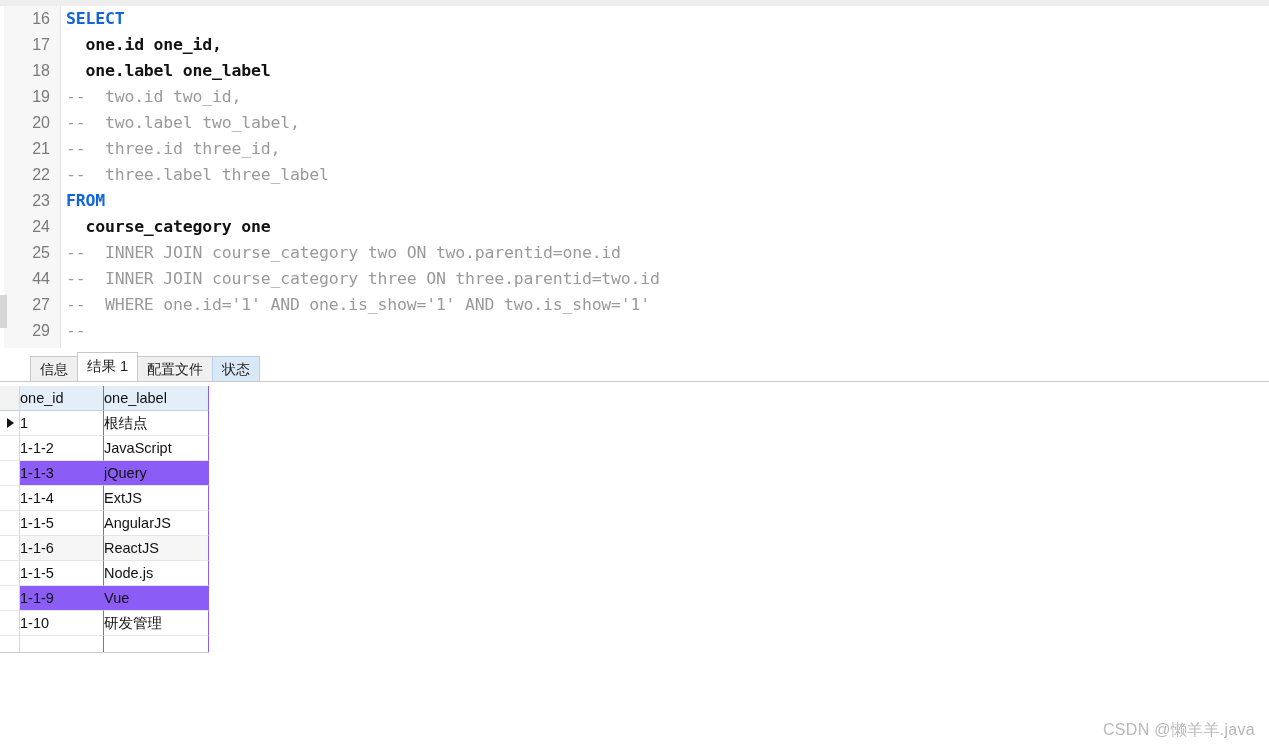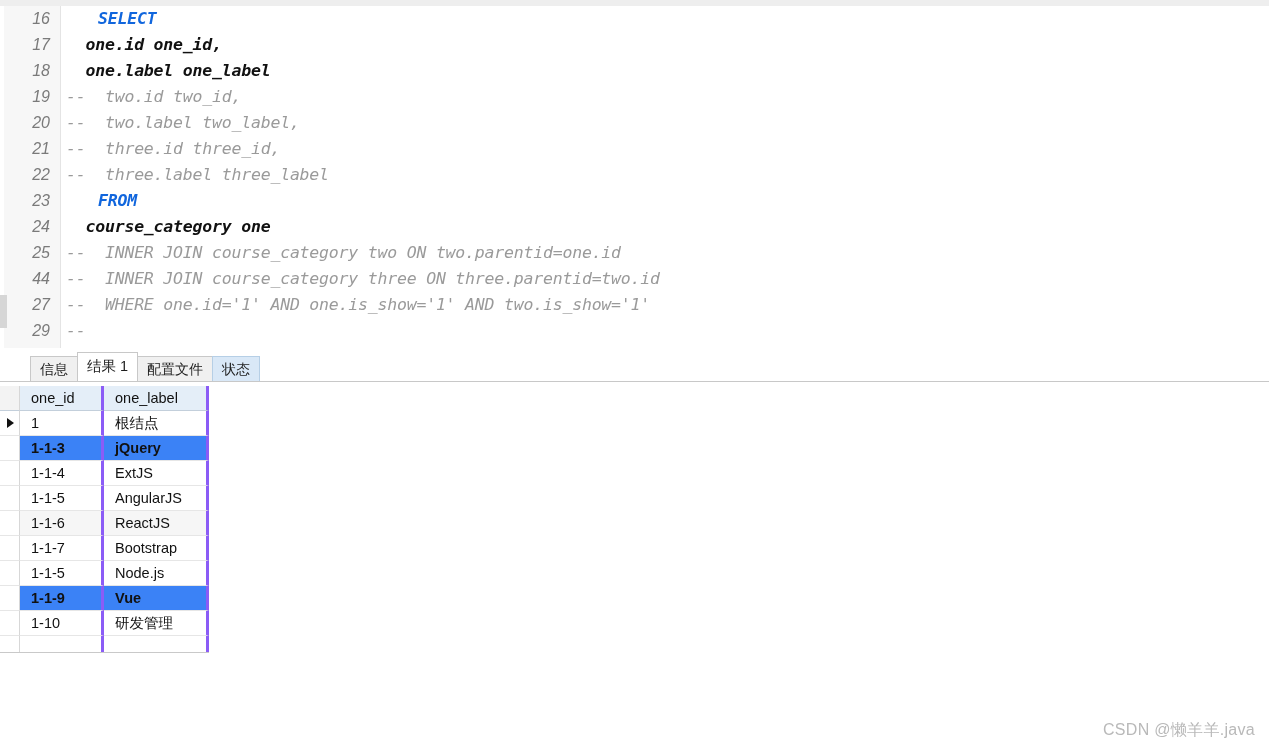--- a/index.html
+++ b/index.html
@@ -37,21 +37,20 @@
     left: 4px; top: 0;
     width: 56px;
     height: 342px;
     background: #f7f7f7;
     border-right: 1px solid #e4e4e4;
   }
   .code-lines {
     position: absolute;
     left: 0; top: 0;
     width: 1060px;
-    font-style: italic;
   }
   .code-line {
     height: 26px;
     line-height: 26px;
     white-space: pre;
     font-family: "DejaVu Sans Mono", "Liberation Mono", monospace;
     font-size: 16.5px;
     position: relative;
   }
   .ln {
@@ -64,21 +63,21 @@
     font-size: 16px;
   }
   .code-text {
     position: absolute;
     left: 66px;
     white-space: pre;
     color: #1a1a1a;
     letter-spacing: -0.2px;
   }
   .code-text.comment { color: #9a9a9a; font-weight: 400; }
-  .code-text.kw     { color: #1166dd; font-weight: 700; margin-left: 32px; }
+  .code-text.kw     { color: #1166dd; font-weight: 700; }
   .code-text.plain  { color: #111111; font-weight: 700; }
 
   .editor-scroll-nub {
     position: absolute;
     left: 0; top: 289px;
     width: 7px; height: 33px;
     background: #d6d6d6;
   }
 
   
@@ -158,45 +157,45 @@
   .cell-marker .tri {
     position: absolute;
     left: 7px; top: 7px;
     width: 0; height: 0;
     border-left: 7px solid #111111;
     border-top: 5px solid transparent;
     border-bottom: 5px solid transparent;
   }
   .cell {
     box-sizing: border-box;
-    border-right: 3px solid #8b5cf6;
+    border-right: 1px solid #8b5cf6;
     border-bottom: 1px solid #e6e6e6;
     font-size: 14.5px;
     line-height: 24px;
-    padding-left: 11px;
+    padding-left: 0;
     color: #111111;
     white-space: nowrap;
     overflow: hidden;
     flex: 0 0 auto;
   }
   .col-id    { width: 84px; }
   .col-label { width: 105px; }
 
   .grid-row.header .cell {
     background: #e4eef8;
     font-size: 14.5px;
     color: #111111;
     border-bottom: 1px solid #c3cfdb;
   }
   .grid-row.header .cell-marker {
     background: #f3f3f3;
     border-bottom: 1px solid #c3cfdb;
   }
   .grid-row.stripe .cell { background: #f6f6f6; }
-  .grid-row.tint   .cell { background: #3b82f6; font-weight: bold; }
+  .grid-row.tint   .cell { background: #8b5cf6; }
   .grid-row.tint   .cell-marker { background: #ffffff; }
 
   .grid-filler {
     display: flex;
     height: 16px;
   }
   .grid-filler .cell-marker,
   .grid-filler .cell {
     border-bottom: none;
     background: #ffffff;
@@ -253,20 +252,25 @@
         <div class="cell col-id">one_id</div>
         <div class="cell col-label">one_label</div>
       </div>
       <div class="grid-row">
         <div class="cell-marker">
           <span class="tri"></span>
         </div>
         <div class="cell col-id">1</div>
         <div class="cell col-label">根结点</div>
       </div>
+      <div class="grid-row">
+        <div class="cell-marker"></div>
+        <div class="cell col-id">1-1-2</div>
+        <div class="cell col-label">JavaScript</div>
+      </div>
       <div class="grid-row tint">
         <div class="cell-marker"></div>
         <div class="cell col-id">1-1-3</div>
         <div class="cell col-label">jQuery</div>
       </div>
       <div class="grid-row">
         <div class="cell-marker"></div>
         <div class="cell col-id">1-1-4</div>
         <div class="cell col-label">ExtJS</div>
       </div>
@@ -275,25 +279,20 @@
         <div class="cell col-id">1-1-5</div>
         <div class="cell col-label">AngularJS</div>
       </div>
       <div class="grid-row stripe">
         <div class="cell-marker"></div>
         <div class="cell col-id">1-1-6</div>
         <div class="cell col-label">ReactJS</div>
       </div>
       <div class="grid-row">
         <div class="cell-marker"></div>
-        <div class="cell col-id">1-1-7</div>
-        <div class="cell col-label">Bootstrap</div>
-      </div>
-      <div class="grid-row">
-        <div class="cell-marker"></div>
         <div class="cell col-id">1-1-5</div>
         <div class="cell col-label">Node.js</div>
       </div>
       <div class="grid-row tint">
         <div class="cell-marker"></div>
         <div class="cell col-id">1-1-9</div>
         <div class="cell col-label">Vue</div>
       </div>
       <div class="grid-row">
         <div class="cell-marker"></div>

